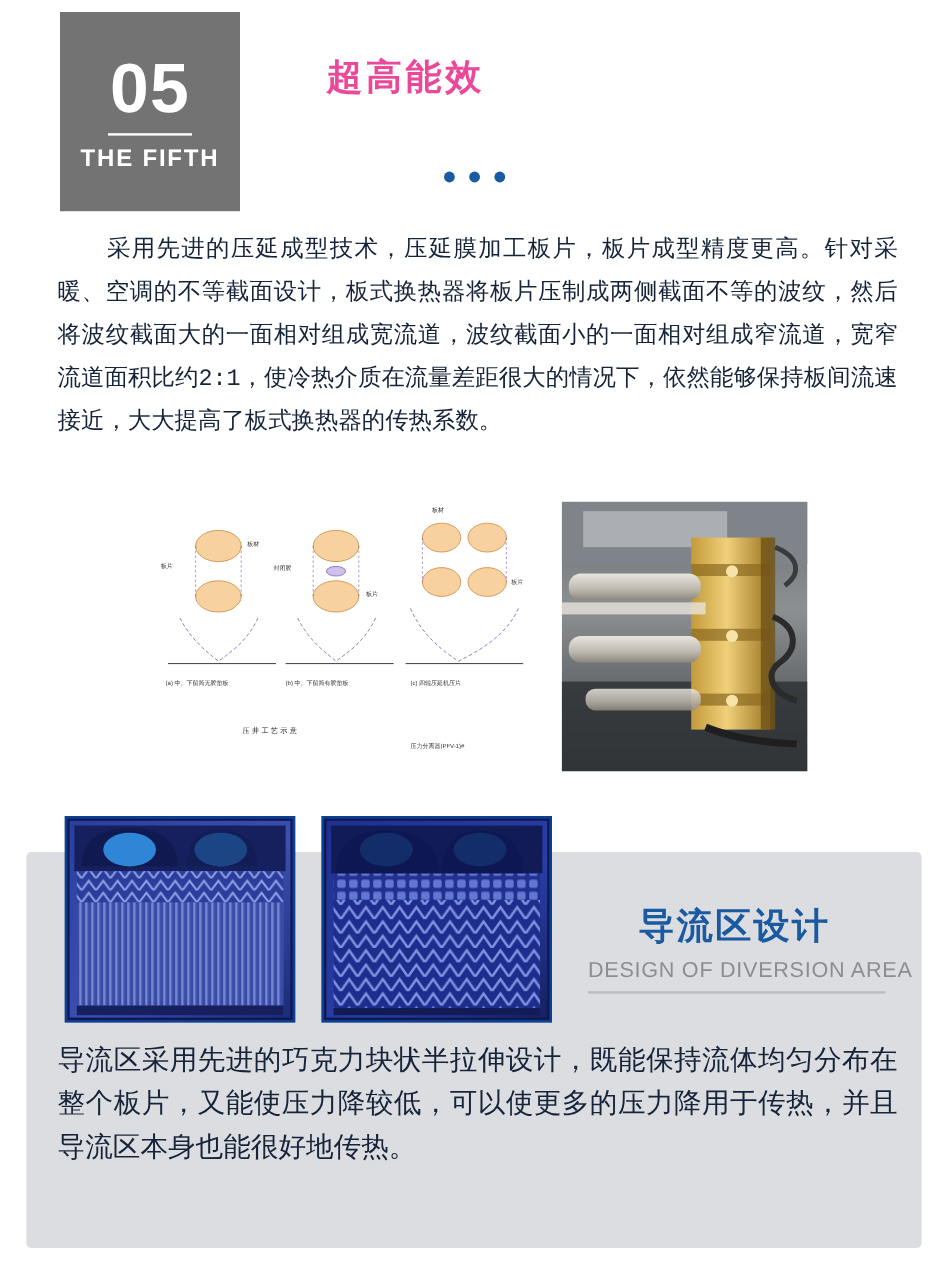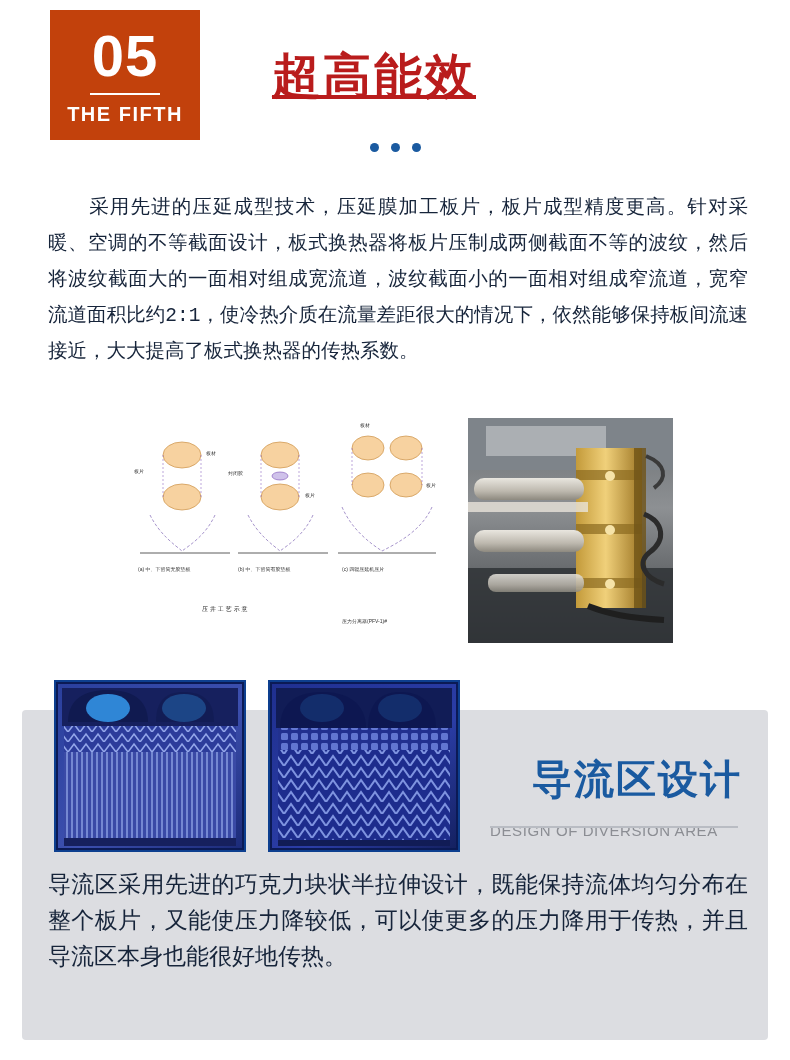--- a/index.html
+++ b/index.html
@@ -9,36 +9,35 @@
     font-family:"Liberation Sans","DejaVu Sans",sans-serif;
     color:#1a1a1a;
     overflow:hidden;
     position:relative;
   }
   .page{position:relative;width:790px;height:1060px;}
 
   
   .header{position:absolute;left:0;top:0;width:790px;height:170px;}
   .num-box{
-    position:absolute;left:50px;top:10px;width:150px;height:130px;
-    background:#c2410c;color:#fff;
+    position:absolute;left:50px;top:10px;width:150px;height:166px;
+    background:#737373;color:#fff;
     display:flex;flex-direction:column;align-items:center;justify-content:center;
   }
   .num-box .num{
     font-size:58px;font-weight:bold;line-height:62px;letter-spacing:1px;
     font-family:"Liberation Sans",sans-serif;
   }
   .num-box .rule{width:70px;height:2px;background:#ffffff;margin:6px 0 8px 0;}
   .num-box .en{font-size:20px;letter-spacing:1.5px;font-weight:bold;}
 
   .head-title{
     position:absolute;left:272px;top:44px;
-    font-size:48px;font-weight:bold;color:#b91c1c;letter-spacing:3px;
+    font-size:30px;font-weight:bold;color:#ec4899;letter-spacing:3px;
     font-family:"DejaVu Sans","Liberation Sans",sans-serif;
-    text-decoration:underline;
   }
   .dots{position:absolute;left:370px;top:143px;display:flex;gap:12px;}
   .dots i{display:block;width:9px;height:9px;border-radius:50%;background:#1a5aa0;}
 
   
   .para1{
     position:absolute;left:48px;top:190px;width:700px;
     font-size:19.5px;line-height:36px;color:#16243a;text-align:justify;
     font-family:Liberation Mono, monospace;
   }
@@ -61,27 +60,27 @@
   }
   .plate{
     position:absolute;top:680px;width:188px;height:168px;
     border:2px solid #0d3f8f;background:#16318f;overflow:hidden;
   }
   .plate.left{left:54px;}
   .plate.right{left:268px;}
 
   .sec-title{
     position:absolute;left:532px;top:752px;
-    font-size:40px;font-weight:bold;color:#1a5aa0;letter-spacing:2px;
+    font-size:30px;font-weight:bold;color:#1a5aa0;letter-spacing:2px;
     font-family:"DejaVu Sans","Liberation Sans",sans-serif;
     text-align:right;
   }
   .sec-sub{
     position:absolute;left:490px;top:798px;
-    font-size:15px;color:#8b8d93;letter-spacing:0.6px;margin-top:24px;
+    font-size:18px;color:#8b8d93;letter-spacing:0.6px;
   }
   .sec-rule{position:absolute;left:490px;top:826px;width:248px;height:2px;background:#b9bcc3;}
 
   .para2{
     position:absolute;left:48px;top:866px;width:700px;
     font-size:23px;line-height:36px;color:#16243a;text-align:justify;
     font-family:"DejaVu Sans","Liberation Sans",sans-serif;
   }
 
   

